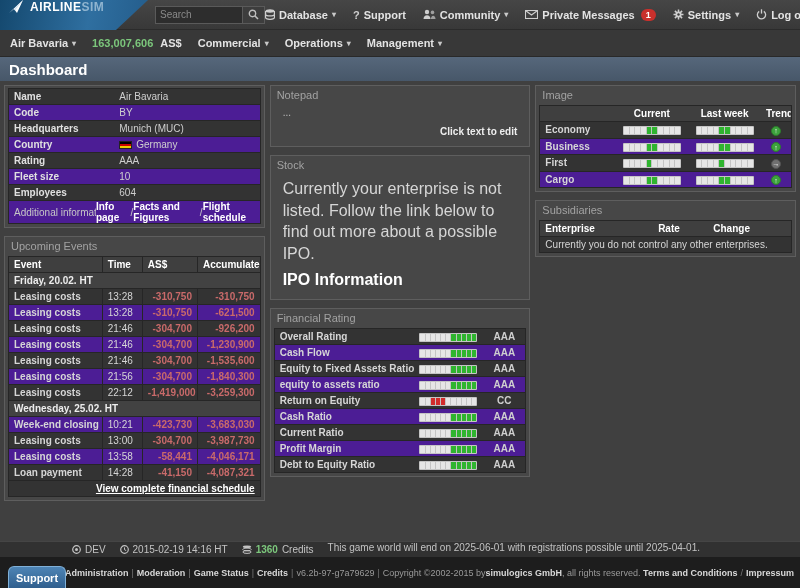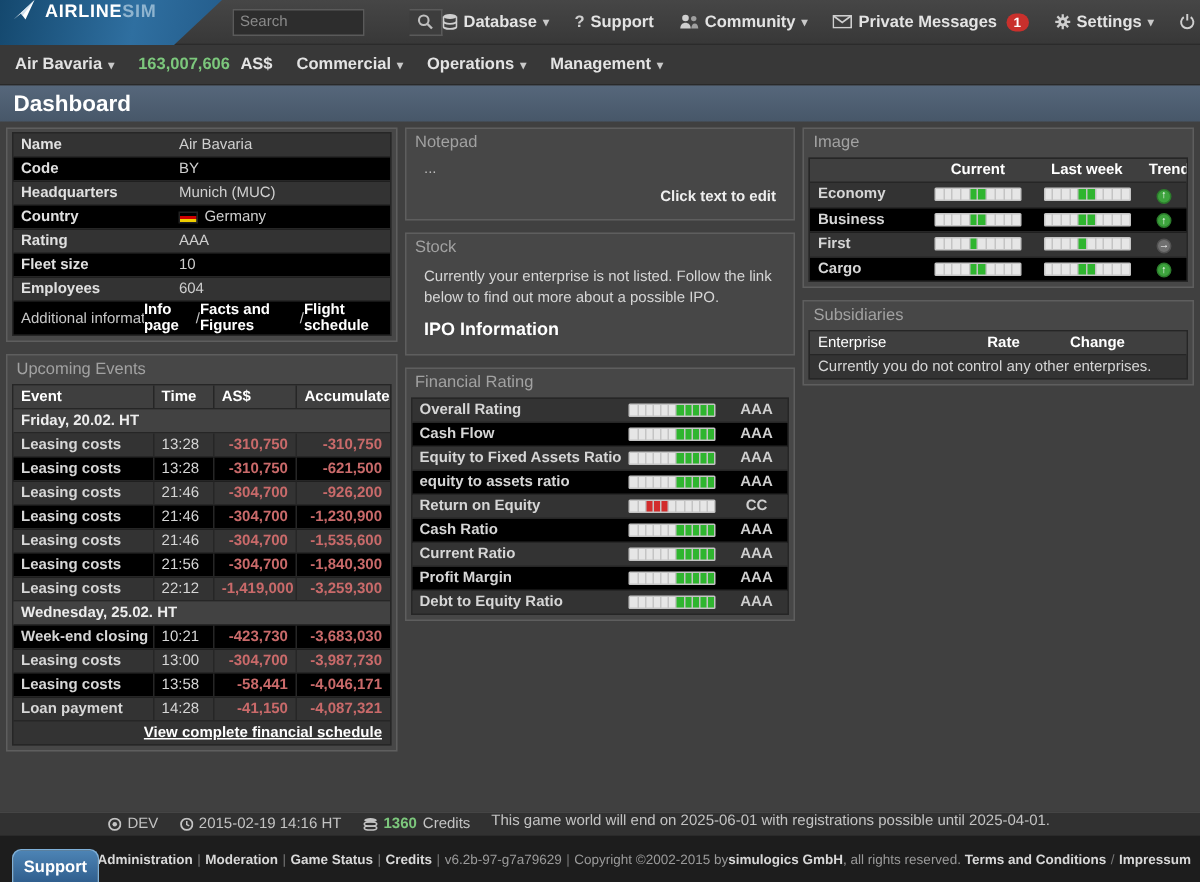--- a/index.html
+++ b/index.html
@@ -20,21 +20,21 @@
     display:flex; align-items:center; position:relative;
   }
   .logo {
     position:absolute; left:0; top:0; width:148px; height:30px;
     background:linear-gradient(100deg,#14486e,#2f6fa0 60%,#245d8c);
     clip-path:polygon(0 0,148px 0,116px 30px,0 30px);
     display:flex; align-items:flex-start; padding-left:9px; gap:6px;
   }
   .logo-text { font-size:12px; font-weight:bold; letter-spacing:.5px; color:#fff; }
   .logo-text .sim { color:#8fb4cf; font-weight:bold; }
-  .search-wrap { margin-left:155px; display:flex; align-items:center;gap:30px; }
+  .search-wrap { margin-left:155px; display:flex; align-items:center; }
   .search-input {
     width:88px; height:18px; background:#2d2d2d; border:1px solid #5a5a5a;
     color:#bbb; font-size:10px; padding:0 4px; font-family:"Liberation Sans",sans-serif;
   }
   .search-input::placeholder { color:#8a8a8a; }
   .search-btn {
     width:22px; height:18px; background:#3d3d3d; border:1px solid #5a5a5a; border-left:none;
     display:flex; align-items:center; justify-content:center; cursor:pointer;
   }
   .topnav { margin-left:auto; display:flex; align-items:center; gap:17px; padding-right:12px; }
@@ -72,21 +72,21 @@
   .panel { border:1px solid #5e5e5e; background:#474747; }
   .panel-header { padding:3px 6px 2px; font-size:11px; color:#a2a2a2; }
   .panel-body { margin:2px 3px 3px; border:1px solid #262626; background:#333; }
   .panel-body.noframe { border:none; background:transparent; margin:0; padding:1px 6px 6px; }
 
   .trow {
     display:flex; align-items:center; border-bottom:1px solid #262626;
     font-size:10px; color:#d6d6d6; min-height:15px;
   }
   .trow:last-child { border-bottom:none; }
-  .trow.alt { background:#000000; }
+  .trow.alt { background:#4c1d95; }
   .cell { padding:2px 5px; overflow:hidden; white-space:nowrap; }
   .thead { font-weight:bold; color:#fff; background:#3f3f3f; }
   .dayrow { font-weight:bold; color:#ededed; background:#424242; }
   .money { color:#c96a6a; font-weight:bold; text-align:right; }
 
   
   .c-label { width:42%; font-weight:bold; color:#e0e0e0; }
   .c-value { flex:1; color:#cfcfcf; display:flex; align-items:center; gap:4px; }
   .flag { width:13px; height:8px; display:inline-block; border:1px solid #222;
     background:linear-gradient(#000 33%, #c00 33%, #c00 66%, #ec0 66%); }
@@ -96,22 +96,22 @@
   
   .ev-event { width:37%; font-weight:bold; }
   .ev-time  { width:16%; border-left:1px solid #262626; }
   .ev-amt   { width:22%; border-left:1px solid #262626; }
   .ev-acc   { flex:1;   border-left:1px solid #262626; }
   .ev-foot  { justify-content:flex-end; font-weight:bold; color:#fff;text-decoration:underline; }
 
   
   .note-dots { font-size:10px; color:#bdbdbd; padding:3px 6px 8px; }
   .note-hint { font-size:10px; font-weight:bold; color:#eee; text-align:right; padding:0 6px 3px; cursor:pointer; }
-  .stock-text { font-size:10px; color:#d6d6d6; line-height:1.35; padding:4px 6px 0; }
-  .stock-link { font-size:12px; font-weight:bold; color:#fff; padding:7px 6px 4px; cursor:pointer; }
+  .stock-text { font-size:16px; color:#d6d6d6; line-height:1.35; padding:4px 6px 0; }
+  .stock-link { font-size:16px; font-weight:bold; color:#fff; padding:7px 6px 4px; cursor:pointer; }
 
   
   .fr-label { flex:1; font-weight:bold; }
   .fr-bar { width:66px; padding:2px 2px; }
   .fr-rating { width:42px; text-align:center; font-weight:bold; color:#cfcfcf; }
   .bar {
     display:inline-flex; gap:1px; height:9px; width:58px;
     background:#c4c4c4; padding:1px; border-radius:1px; vertical-align:middle;
   }
   .bar i { flex:1; }
@@ -126,21 +126,21 @@
   .im-head  { text-align:center; }
   .trend {
     display:inline-flex; width:10px; height:10px; border-radius:50%;
     align-items:center; justify-content:center;
     font-size:7px; font-weight:bold; color:#fff; line-height:1;
   }
   .trend.up { background:#3da33d; border:1px solid #2c7c2c; }
   .trend.steady { background:#707070; border:1px solid #525252; }
 
   
-  .su-ent { width:45%; font-weight:normal; }
+  .su-ent { width:45%; font-weight:bold; }
   .su-rate { width:22%; font-weight:bold; }
   .su-change { flex:1; font-weight:bold; }
   .su-msg { color:#d6d6d6; }
 
   
   .footer { position:absolute; left:0; right:0; bottom:0; }
   .f-status {
     height:16px; background:#313131; border-top:1px solid #454545;
     display:flex; gap:14px; padding-left:72px;
     font-size:10px; color:#c3c3c3; white-space:nowrap;

